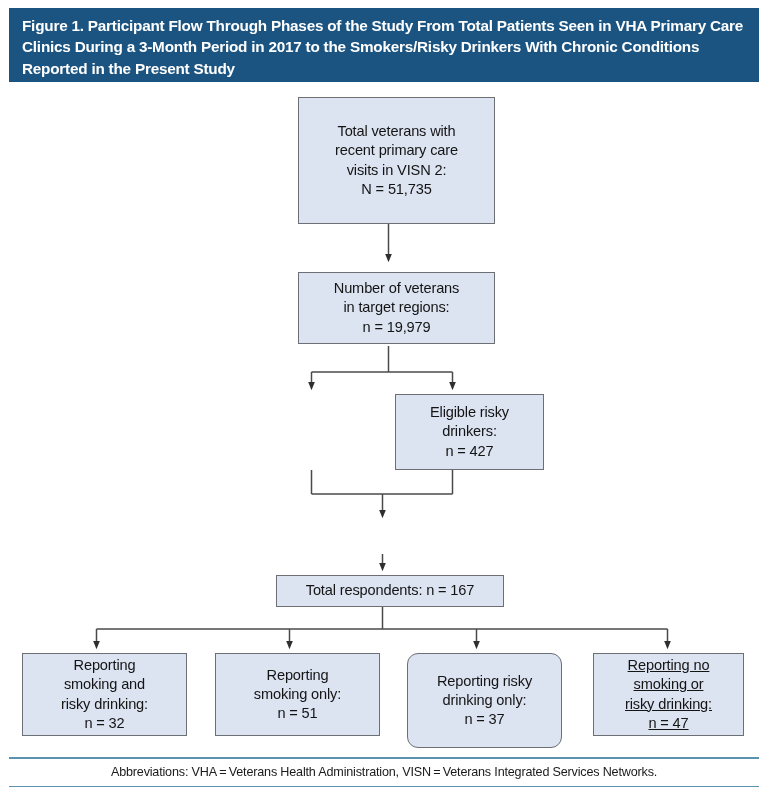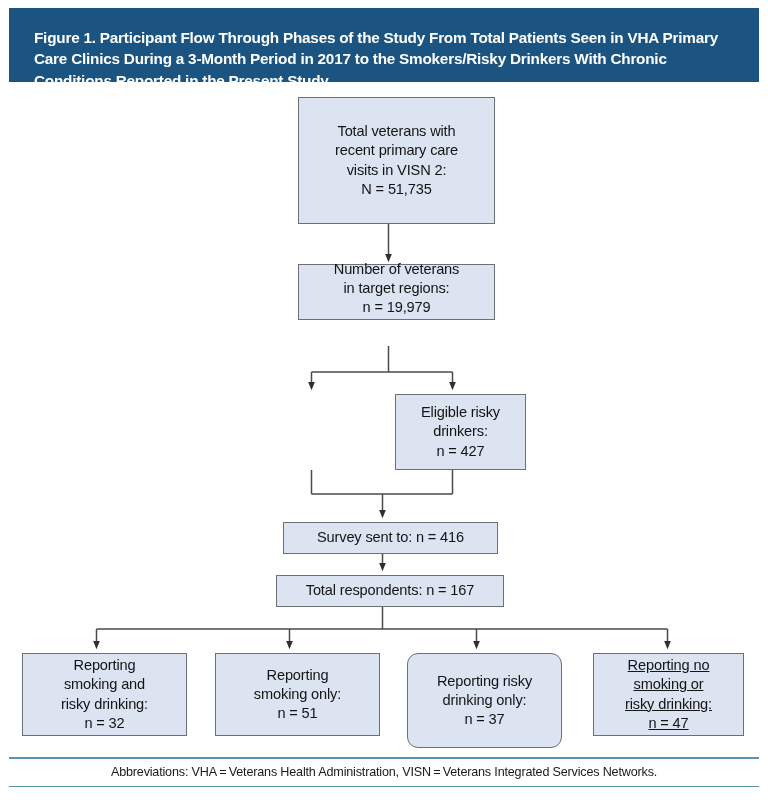--- a/index.html
+++ b/index.html
@@ -26,21 +26,21 @@
     background: #1b5480;
     box-sizing: border-box;
     padding: 7px 12px 7px 13px;
   }
   .figure-banner-title {
     color: #ffffff;
     font-size: 15.3px;
     font-weight: bold;
     line-height: 1.40;
     letter-spacing: -0.22px;
-    margin: 12px;
+    margin: 0;
   }
 
   
   .flow-canvas {
     position: absolute;
     left: 0;
     top: 88px;
     width: 768px;
     height: 666px;
   }
@@ -68,23 +68,23 @@
     letter-spacing: -0.15px;
     padding: 2px 4px;
     margin-left: 8px;
   }
   .node-text {
     display: block;
     white-space: pre-line;
   }
 
   .node-total        { left: 290px; top:   9px; width: 197px; height: 127px; }
-  .node-target       { left: 290px; top: 176px; width: 197px; height:  56px; align-items: flex-end; }
+  .node-target       { left: 290px; top: 184px; width: 197px; height:  72px; }
   .node-smokers      { left: 245px; top: 306px; width: 134px; height:  76px; }
-  .node-drinkers     { left: 387px; top: 306px; width: 131px; height:  76px; }
+  .node-drinkers     { left: 387px; top: 306px; width: 149px; height:  76px; }
   .node-survey       { left: 275px; top: 434px; width: 215px; height:  32px; }
   .node-respondents  { left: 268px; top: 487px; width: 228px; height:  32px; }
 
   .node-out1 { left:  14px; top: 565px; width: 165px; height:  83px; }
   .node-out2 { left: 207px; top: 565px; width: 165px; height:  83px; }
   .node-out3 { left: 399px; top: 565px; width: 155px; height:  95px; border-radius: 11px; }
   .node-out4 { left: 585px; top: 565px; width: 151px; height:  83px; text-decoration: underline; }
 
   .node-out2 .node-text,
   .node-out3 .node-text { font-size: 14.6px; }
@@ -163,23 +163,20 @@
 n = 19,979</span>
   </div>
 
 
   <div class="node node-drinkers">
     <span class="node-text">Eligible risky
 drinkers:
 n = 427</span>
   </div>
 
-  <div class="node node-survey">
-    <span class="node-text">Survey sent to: n = 416</span>
-  </div>
 
   <div class="node node-respondents">
     <span class="node-text">Total respondents: n = 167</span>
   </div>
 
   <div class="node node-out1">
     <span class="node-text">Reporting
 smoking and
 risky drinking:
 n = 32</span>

